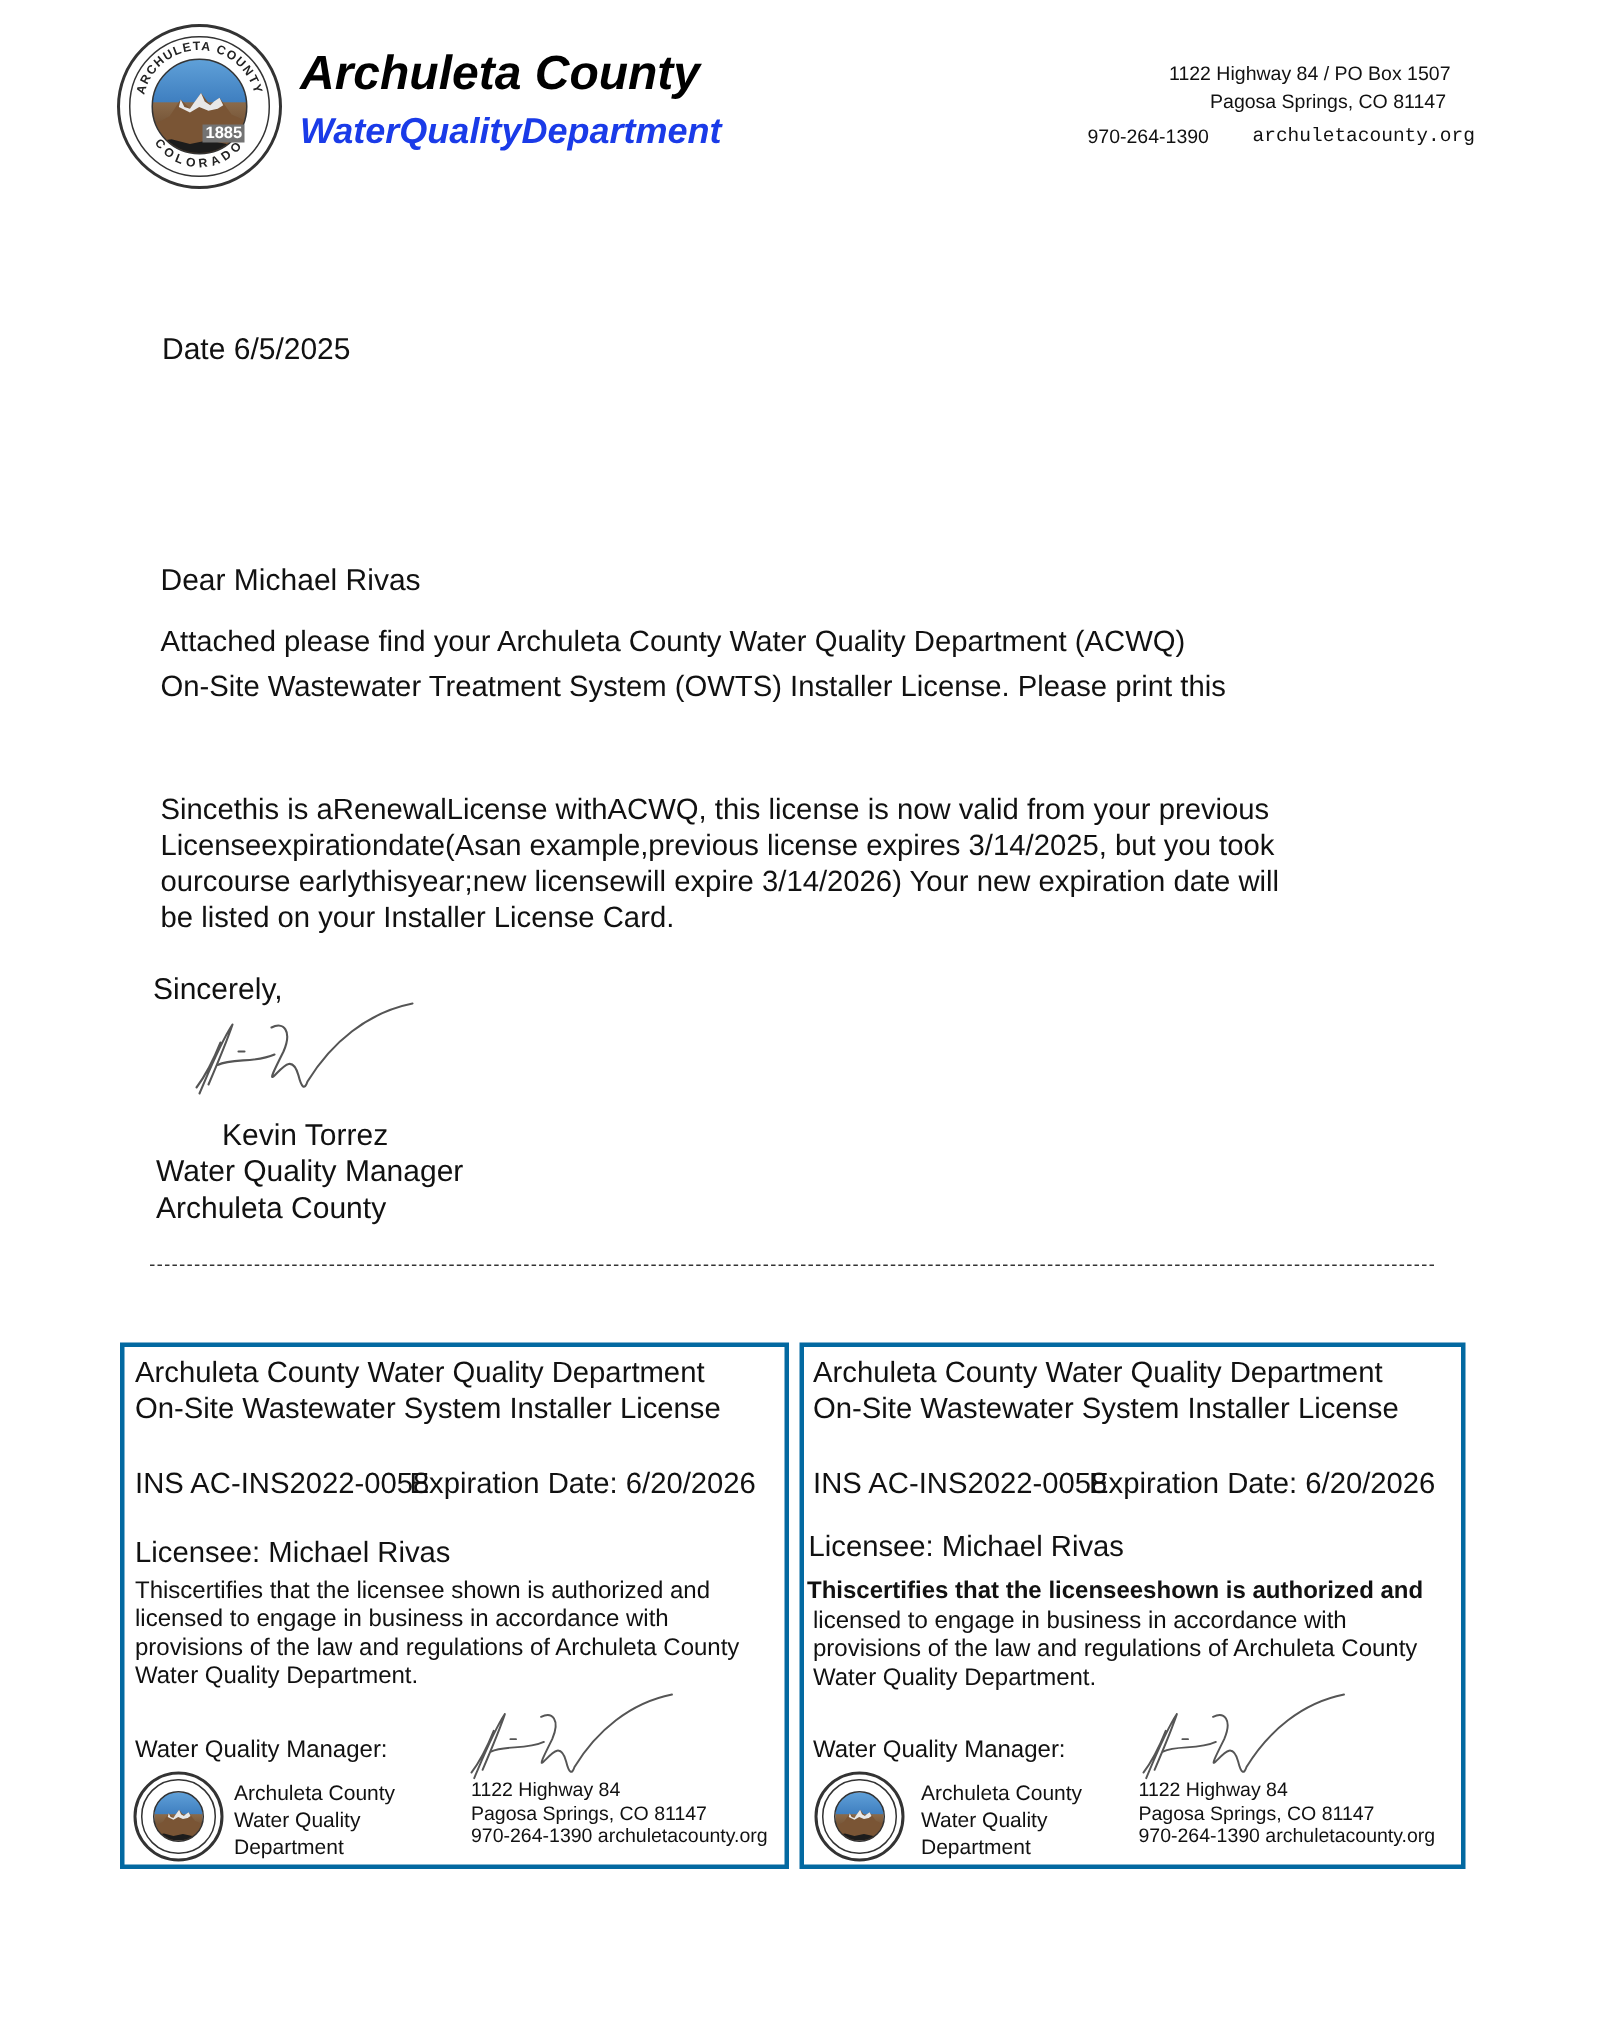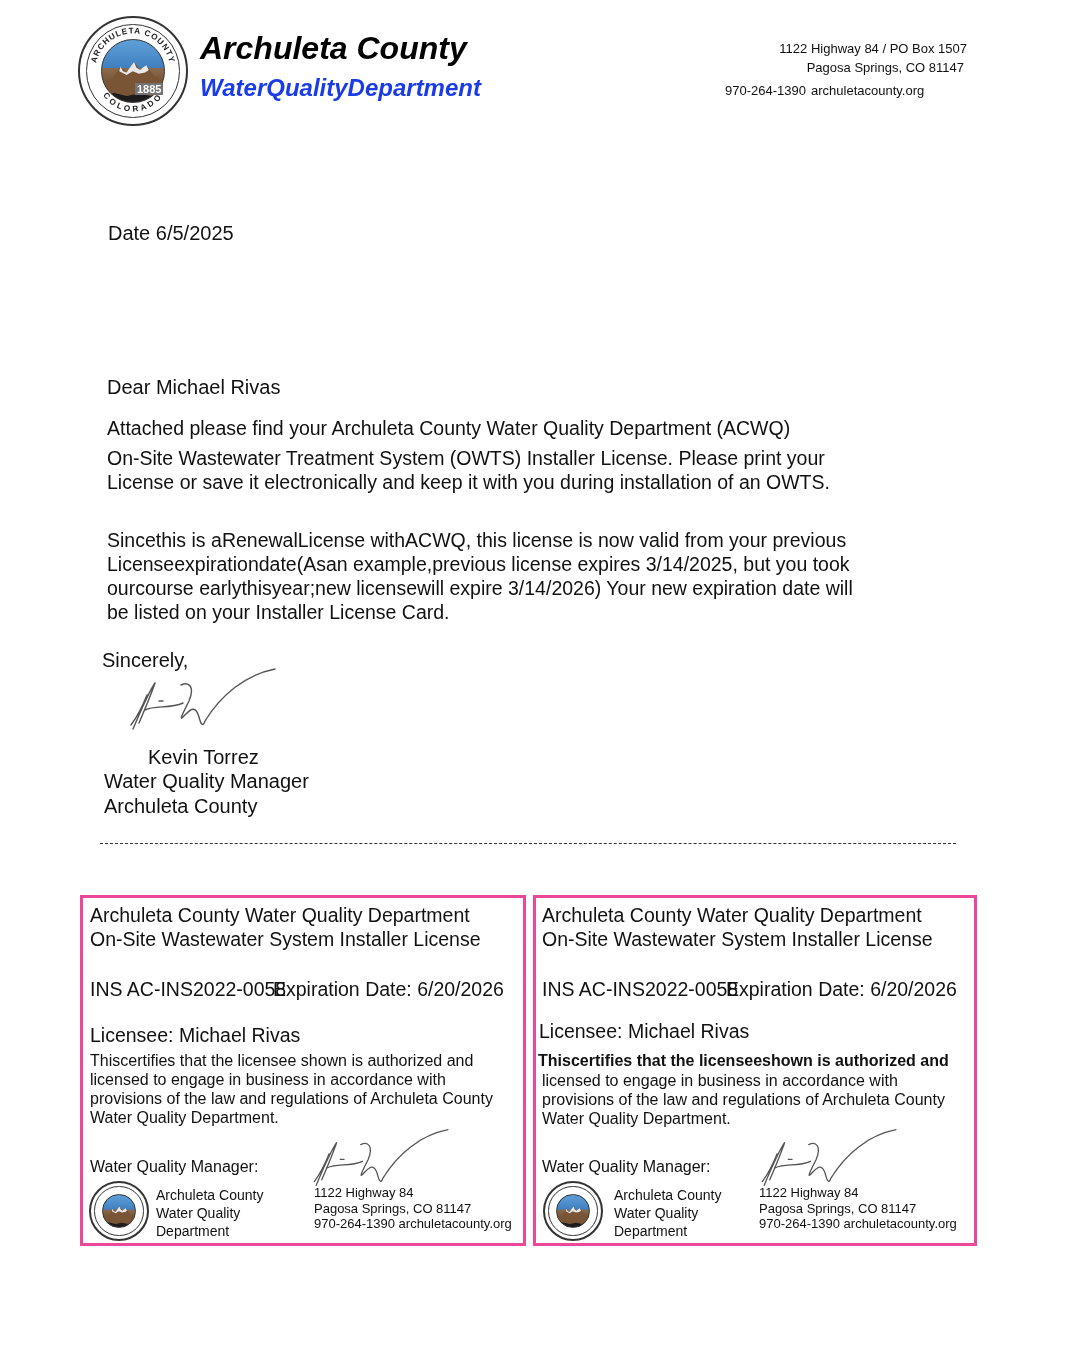--- a/index.html
+++ b/index.html
@@ -19,21 +19,21 @@
   .h-addr { font-family: "Liberation Sans", sans-serif; font-size: 13px; color: #111; text-align: right; }
 
   .letter { font-size: 20px; color: #111; }
   .para { position: absolute; left: 107px; width: 800px; font-size: 19.5px; line-height: 24px; }
 
   .sig { position: absolute; }
   .sig path { fill: none; stroke: #555; stroke-width: 1.4; stroke-linecap: round; }
 
   .divider { position: absolute; left: 100px; top: 843px; width: 856px; border-top: 1.5px dashed #333; height: 0; }
 
-  .card { position: absolute; top: 895px; width: 446px; height: 351px; border: 3px solid #ec4899; box-sizing: border-box; }
+  .card { position: absolute; top: 895px; width: 446px; height: 351px; border: 3px solid #0369a1; box-sizing: border-box; }
   .card .l { position: absolute; white-space: nowrap; }
   .card .t1 { font-size: 19.5px; }
   .card .body { font-size: 16px; line-height: 19.5px; }
   .card .small { font-size: 14px; line-height: 17px; }
   .card .addr { font-size: 13px; line-height: 15.5px; }
 </style>
 </head>
 <body>
 
 <div class="seal" style="left:78px; top:16px; width:110px; height:110px;">
@@ -55,29 +55,28 @@
   </div>
   <div class="yr abs" style="left:55px; top:65px; font-size:11px; bottom:auto;">1885</div>
 </div>
 
 <div class="abs h-title">Archuleta County</div>
 <div class="abs h-sub">WaterQualityDepartment</div>
 
 <div class="abs h-addr" style="right:113px; top:41px;">1122 Highway 84 / PO Box 1507</div>
 <div class="abs h-addr" style="right:116px; top:60px;">Pagosa Springs, CO 81147</div>
 <div class="abs h-addr" style="left:725px; top:83px;">970-264-1390</div>
-<div class="abs h-addr" style="left:811px; top:83px;">archuletacounty.org</div>
+<div class="abs h-addr" style="left:835px; top:83px;font-family:Liberation Mono, monospace;">archuletacounty.org</div>
 
 <div class="abs letter" style="left:108px; top:222px;">Date 6/5/2025</div>
 <div class="abs letter" style="left:107px; top:376px;">Dear Michael Rivas</div>
 
 <div class="para" style="top:416px;">
   <div style="margin-bottom:6px;">Attached please find your Archuleta County Water Quality Department (ACWQ)</div>
-  <div>On-Site Wastewater Treatment System (OWTS) Installer License. Please print your</div>
-  <div>License or save it electronically and keep it with you during installation of an OWTS.</div>
+  <div>On-Site Wastewater Treatment System (OWTS) Installer License. Please print this</div>
 </div>
 
 <div class="para" style="top:528px;">
   <div>Sincethis is aRenewalLicense withACWQ, this license is now valid from your previous</div>
   <div>Licenseexpirationdate(Asan example,previous license expires 3/14/2025, but you took</div>
   <div>ourcourse earlythisyear;new licensewill expire 3/14/2026) Your new expiration date will</div>
   <div>be listed on your Installer License Card.</div>
 </div>
 
 <div class="abs letter" style="left:102px; top:649px;">Sincerely,</div>

